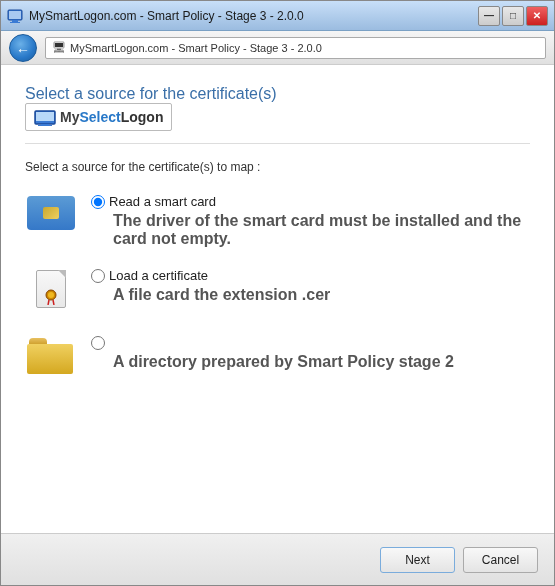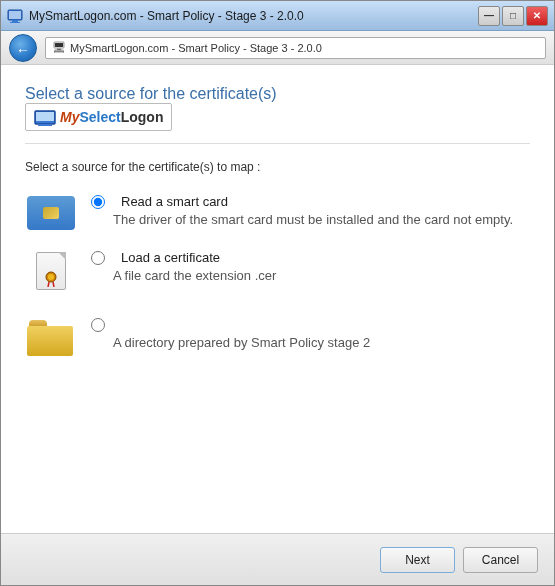--- a/index.html
+++ b/index.html
@@ -162,21 +162,21 @@
     .logo-icon {
       width: 22px;
       height: 18px;
     }
 
     .logo-text {
       font-size: 14px;
       font-weight: bold;
     }
 
-    .logo-my { color: #c2410c; font-style: italic; }
+    .logo-my { color: #404040; }
     .logo-smart { color: #2878c8; }
     .logo-logon { color: #333; }
 
     .subtitle {
       font-size: 12px;
       color: #333;
       margin-bottom: 20px;
     }
 
     
@@ -205,40 +205,41 @@
     .option-text-area {
       flex: 1;
       display: flex;
       flex-direction: column;
       gap: 3px;
     }
 
     .option-radio-label {
       display: flex;
       align-items: center;
-      gap: 16px;
+      gap: 4px;
       cursor: pointer;
     }
 
     .option-radio {
       width: 14px;
       height: 14px;
       cursor: pointer;
       flex-shrink: 0;
     }
 
     .option-label {
       font-size: 13px;
       color: #222;
     }
 
     .option-description {
-      font-size: 13px;
+      font-size: 16px;
       color: #555;
       padding-left: 22px;
+      font-weight: bold;
     }
 
     
     .smartcard-icon {
       width: 48px;
       height: 34px;
       background: linear-gradient(to bottom, #5b9bd5, #3578c8);
       border-radius: 4px;
       position: relative;
       display: flex;

